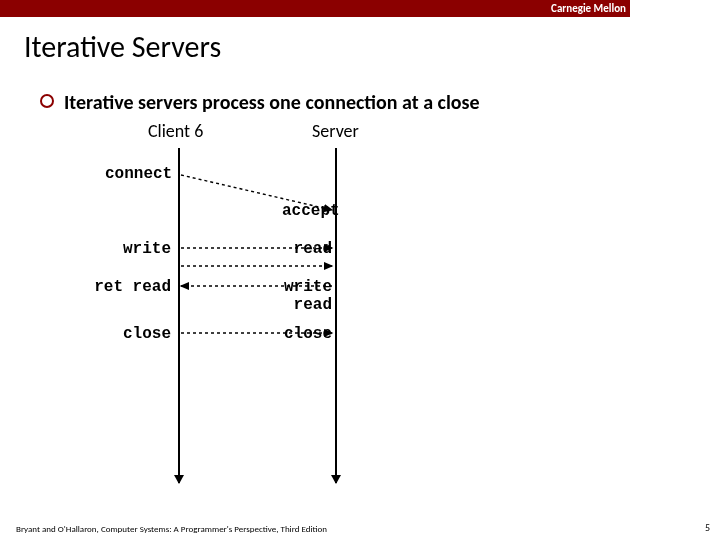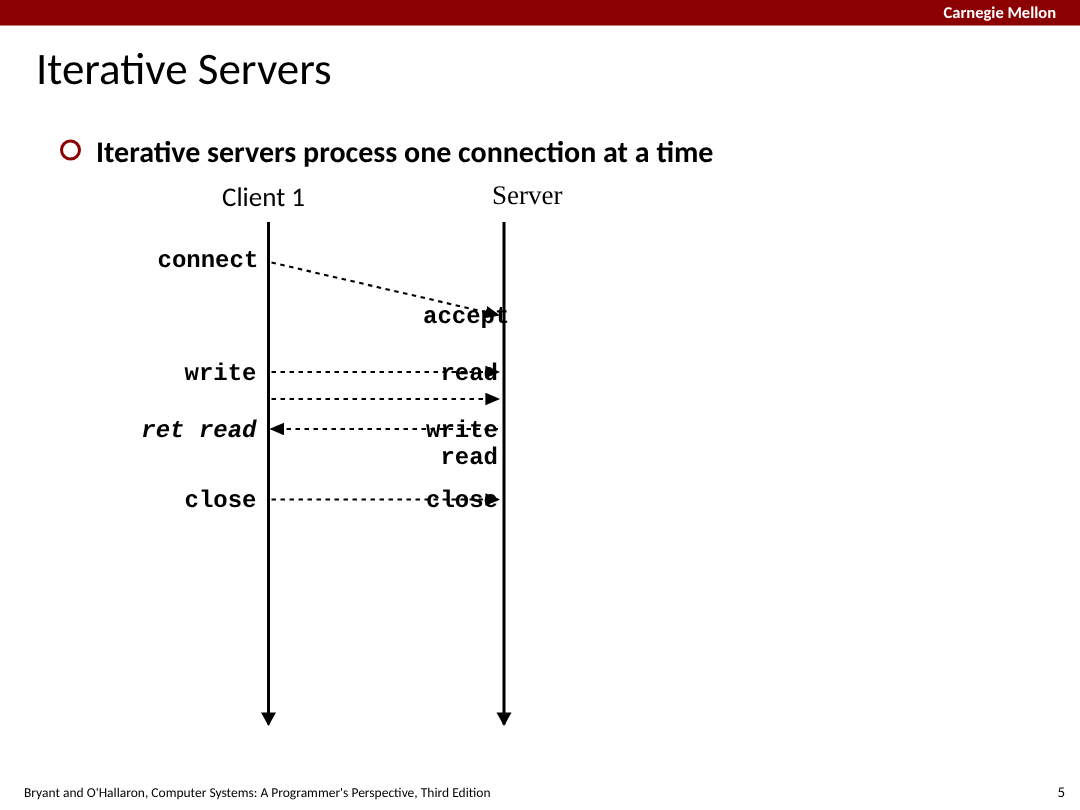--- a/index.html
+++ b/index.html
@@ -8,29 +8,29 @@
     width: 720px;
     height: 540px;
     font-family: Calibri, Arial, sans-serif;
     background: #fff;
     position: relative;
     overflow: hidden;
   }
   .header-bar {
     position: absolute;
     top: 0; left: 0;
-    width: 720px;
+    width: 630px;
     height: 17px;
     background: #8b0000;
     color: #fff;
     text-align: right;
     font-weight: bold;
     font-size: 11px;
     line-height: 17px;
-    padding-right: 16px;
+    padding-right: 4px;
     box-sizing: border-box;
   }
   .slide-title {
     position: absolute;
     top: 28px;
     left: 24px;
     font-size: 30px;
     font-weight: normal;
   }
   .bullet {
@@ -99,34 +99,34 @@
 </head>
 <body>
 
 <div class="header-bar">
   <span>Carnegie Mellon</span>
 </div>
 
 <div class="slide-title">Iterative Servers</div>
 
 <div class="bullet">
-  <span class="bullet-marker"></span><span>Iterative servers process one connection at a time</span>
+  <span class="bullet-marker"></span><span>Iterative servers process one connection at a close</span>
 </div>
 
 <div class="diagram">
 
-  <div class="col-label" style="left:148px;">Client 1</div>
-  <div class="col-label" style="left:328px;font-family:Liberation Serif, serif;">Server</div>
+  <div class="col-label" style="left:148px;">Client 6</div>
+  <div class="col-label" style="left:312px;">Server</div>
 
   <div class="timeline" style="left:178px;"></div>
   <div class="timeline" style="left:335px;"></div>
 
   <div class="event" style="left:105px; top:45px; text-align:left; width:66px;">connect</div>
   <div class="event" style="left:86px; top:120px; text-align:right; width:85px;">write</div>
-  <div class="event" style="left:86px; top:158px; text-align:right; width:85px;font-style:italic;">ret read</div>
+  <div class="event" style="left:86px; top:158px; text-align:right; width:85px;">ret read</div>
   <div class="event" style="left:86px; top:205px; text-align:right; width:85px;">close</div>
 
   <div class="event" style="left:282px; top:82px; text-align:right; width:50px;">accept</div>
   <div class="event" style="left:282px; top:120px; text-align:right; width:50px;">read</div>
   <div class="event" style="left:282px; top:158px; text-align:right; width:50px;">write</div>
   <div class="event" style="left:282px; top:176px; text-align:right; width:50px;">read</div>
   <div class="event" style="left:282px; top:205px; text-align:right; width:50px;">close</div>
 
   <svg width="720" height="380" style="position:absolute;top:0;left:0;">
     <defs>

